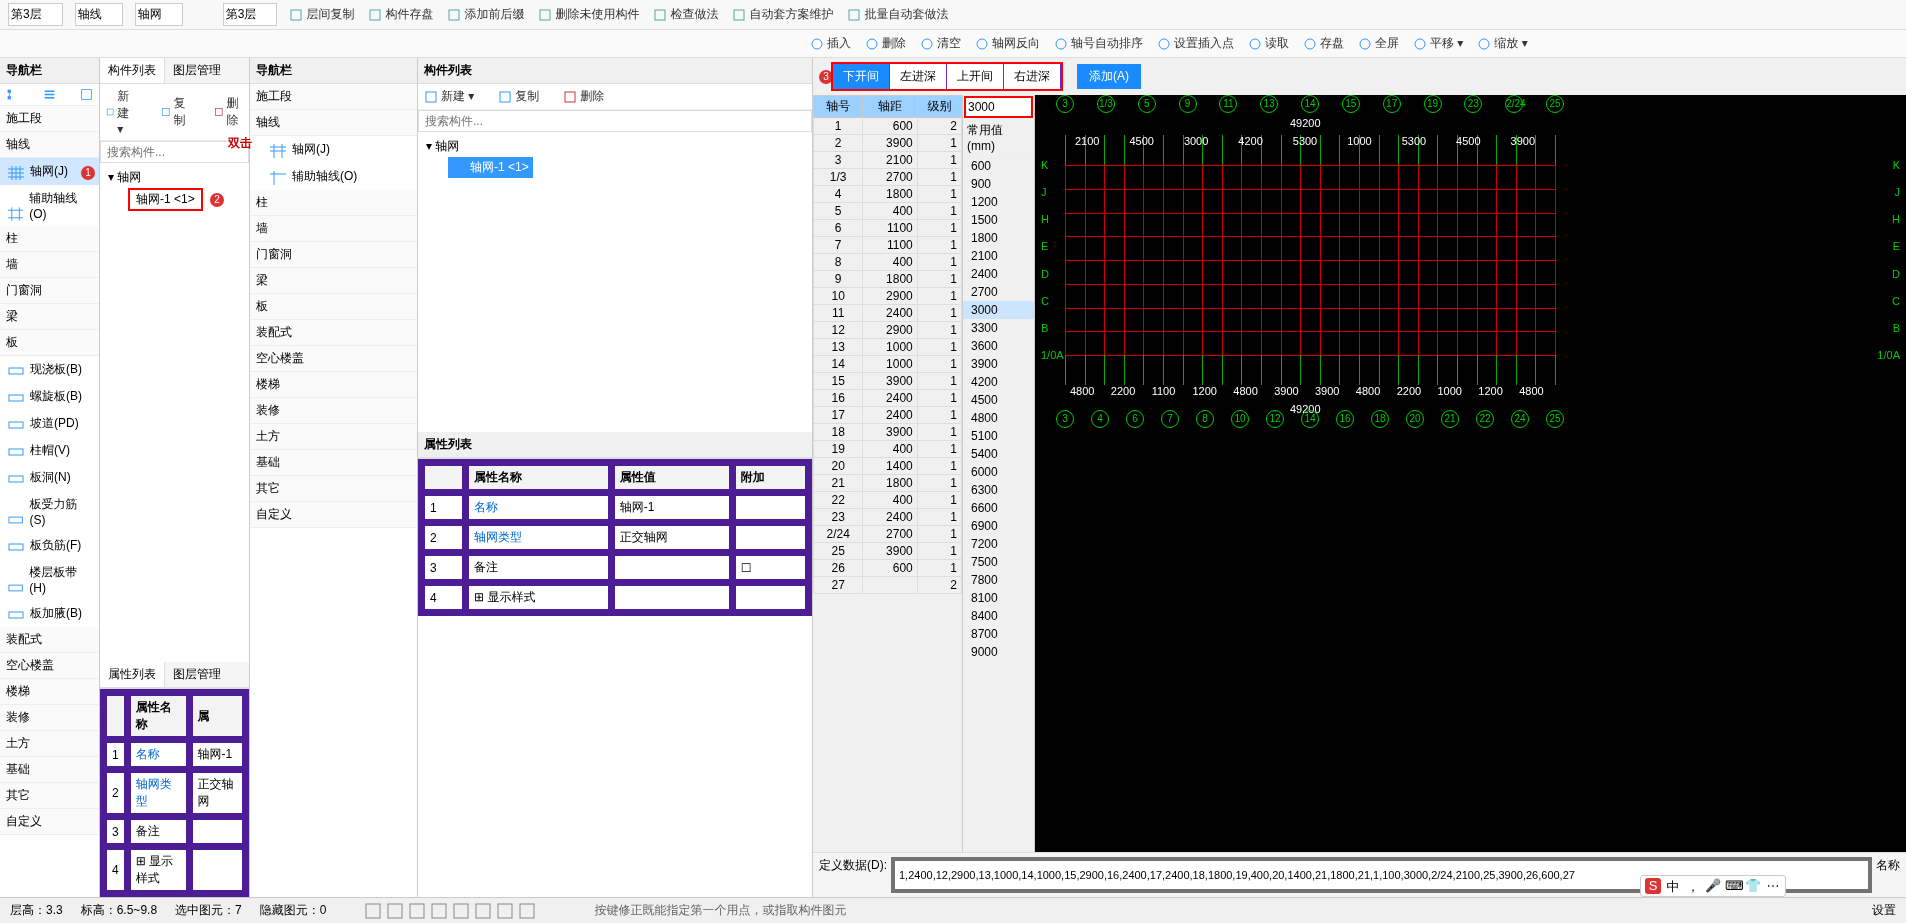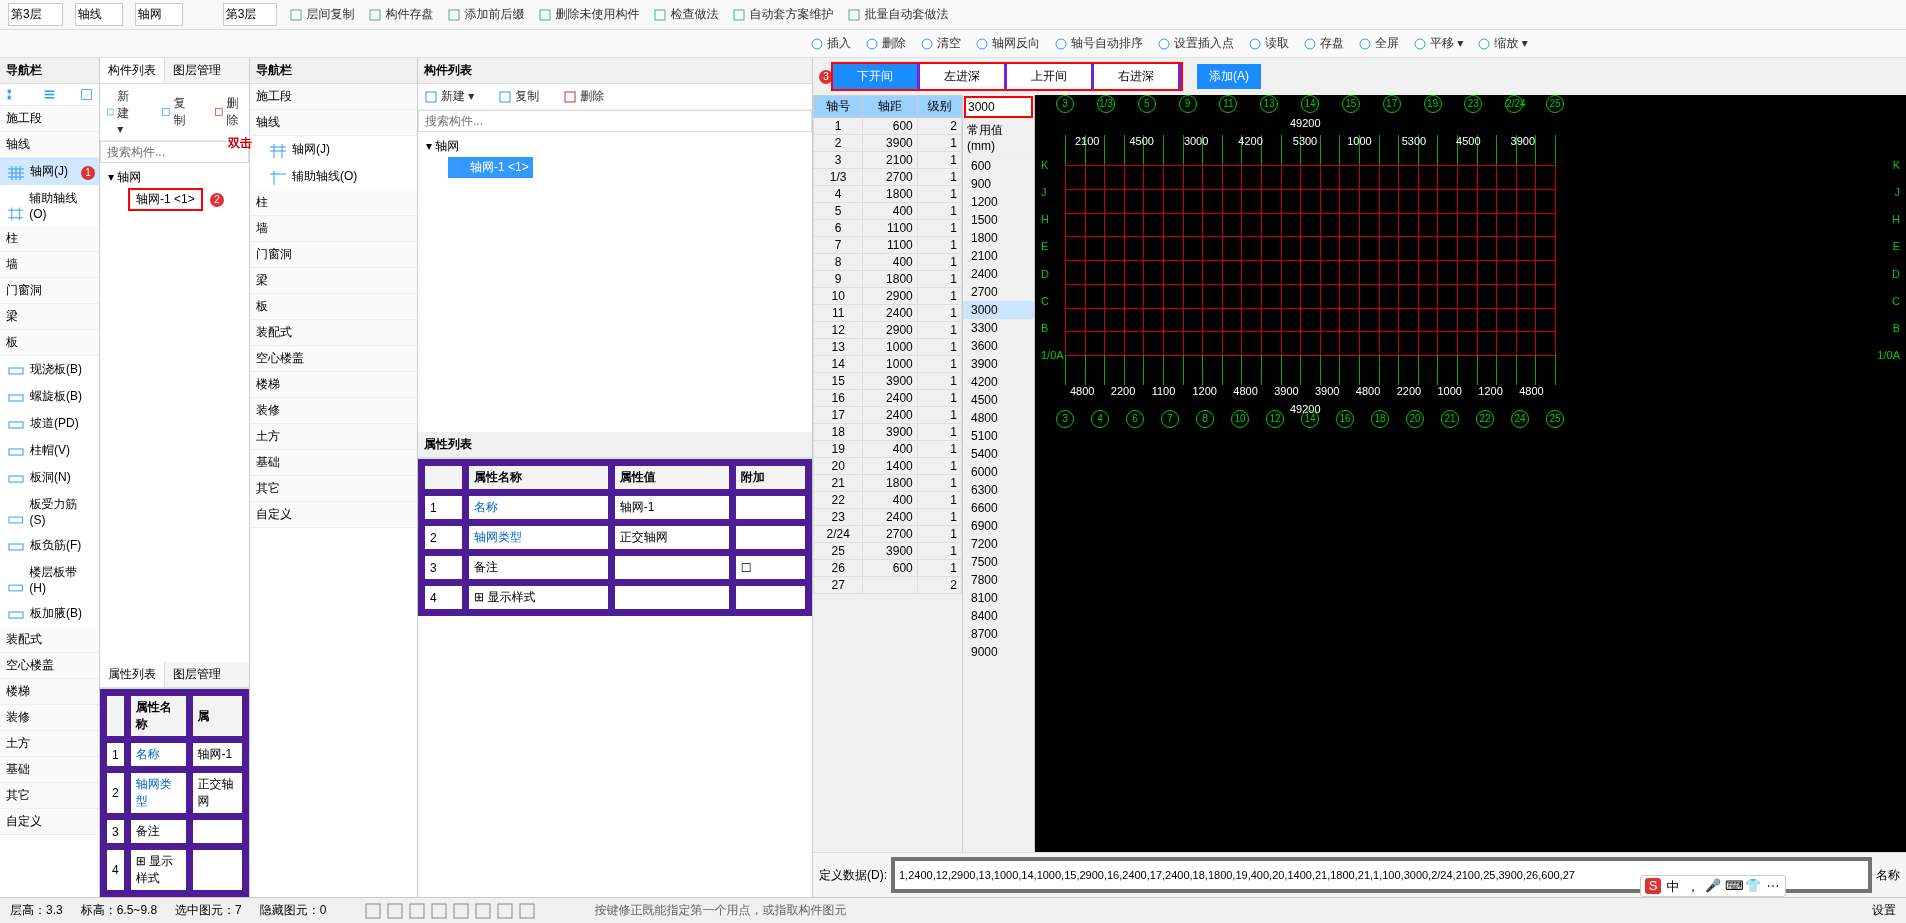--- a/index.html
+++ b/index.html
@@ -36,21 +36,21 @@
 .side-entry{display:flex;align-items:flex-end;gap:6px;padding:5px 8px;cursor:pointer}
 .side-entry .ico{width:16px;height:14px}
 .side-entry.hl{background:#d0e7ff;position:relative}
 .badge{position:absolute;right:4px;background:#d33;color:#fff;border-radius:50%;width:14px;height:14px;font-size:10px;text-align:center;line-height:14px}
 .prop-table{border-top:1px solid #ddd}
 .prop-table table{width:100%;border-collapse:collapse}
 .prop-table th,.prop-table td{border:7px solid #4c1d95;padding:3px 5px;text-align:left}
 .prop-table th{background:#f3f3f3}
 .prop-link{color:#0066cc}
 .grid-tabs{display:flex;border:2px solid red;background:#fff}
-.grid-tab{padding:4px 24px;cursor:pointer;border-right:3px solid #6d28d9}
+.grid-tab{padding:4px 10px;cursor:pointer;border-right:1px solid #6d28d9}
 .grid-tab.active{background:#1a8cff;color:#fff}
 .grid-tabs-wrap{display:flex;align-items:center;gap:8px;position:relative;padding-right:60px}
 .add-btn{background:#1a8cff;color:#fff;padding:4px 12px;cursor:pointer;margin-left:6px}
 .num-badge3{position:absolute;left:-18px;top:4px;background:#d33;color:#fff;border-radius:50%;width:14px;height:14px;font-size:10px;text-align:center;line-height:14px}
 .data-row{display:flex;flex:1;overflow:hidden}
 .data-table{width:150px;border-right:1px solid #ccc;overflow:auto}
 .data-table table{width:100%;border-collapse:collapse}
 .data-table th{background:#9bd0ff;border:1px solid #ccc;padding:2px;font-weight:normal}
 .data-table td{border:1px solid #ddd;padding:1px 4px;text-align:right}
 .data-table td:first-child{text-align:center}
@@ -58,21 +58,21 @@
 .preset-input{border:2px solid red;padding:2px;margin:1px}
 .preset-label{padding:3px 4px;border-bottom:1px solid #eee}
 .preset-list{overflow:auto;flex:1}
 .preset-item{padding:2px 8px;cursor:pointer}
 .preset-item.hl{background:#cce5ff}
 .canvas{flex:1;background:#000;position:relative;overflow:hidden}
 .canvas .grid-line{position:absolute;background:#c00}
 .canvas .grid-line.g{background:#0a0}
 .canvas .label{position:absolute;color:#fff;font-size:11px}
 .canvas .circle{position:absolute;border:1px solid #0c0;border-radius:50%;width:18px;height:18px;color:#0c0;text-align:center;line-height:16px;font-size:10px}
-.def-bar{padding:4px 6px;background:#f5f5f5;border-top:1px solid #ddd;white-space:nowrap;overflow:hidden;display:flex;align-items:center;gap:4px}
+.def-bar{padding:4px 6px;background:#f5f5f5;border-top:1px solid #ddd;white-space:nowrap;overflow:hidden;display:flex;align-items:flex-start;gap:4px}
 .def-bar input{flex:1;border:4px solid #737373;padding:8px 4px;font-size:11px}
 .statusbar{height:26px;background:#f0f0f0;border-top:1px solid #ccc;display:flex;align-items:center;padding:0 10px;gap:18px}
 .statusbar .spacer{flex:1}
 .ime-bar{position:absolute;bottom:26px;right:120px;display:flex;gap:4px;background:#fff;border:1px solid #ccc;padding:2px 4px;border-radius:3px}
 .ime-ico{width:16px;height:16px;font-size:13px;text-align:center}
 .red-s{background:#d33;color:#fff;border-radius:3px}
 .dbl-label{position:absolute;left:228px;top:135px;color:#c00;font-weight:bold}
 .badge2{display:inline-block;background:#d33;color:#fff;border-radius:50%;width:14px;height:14px;font-size:10px;text-align:center;line-height:14px;margin-left:4px}
 svg{display:block}
 </style>

